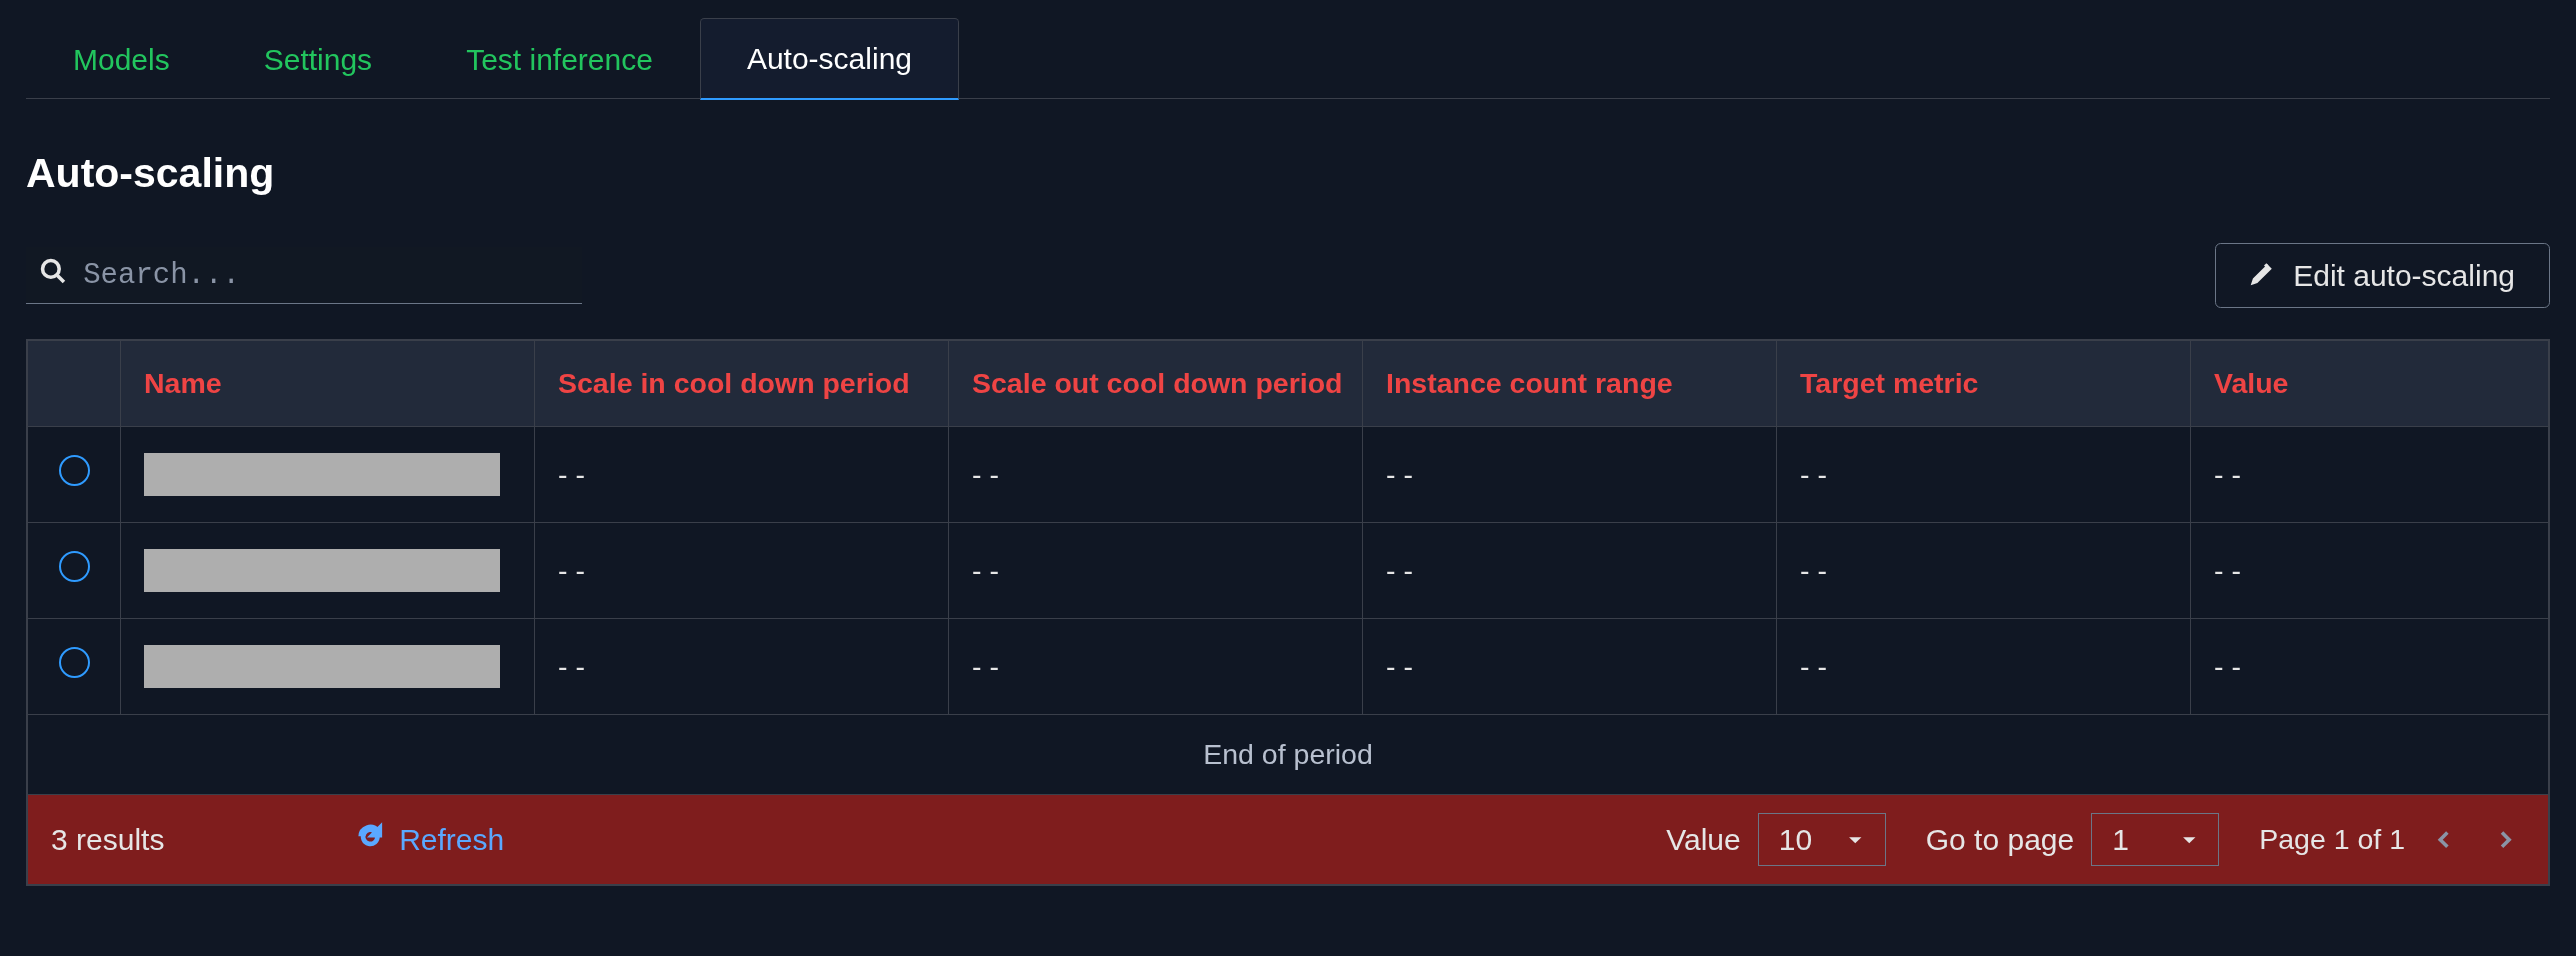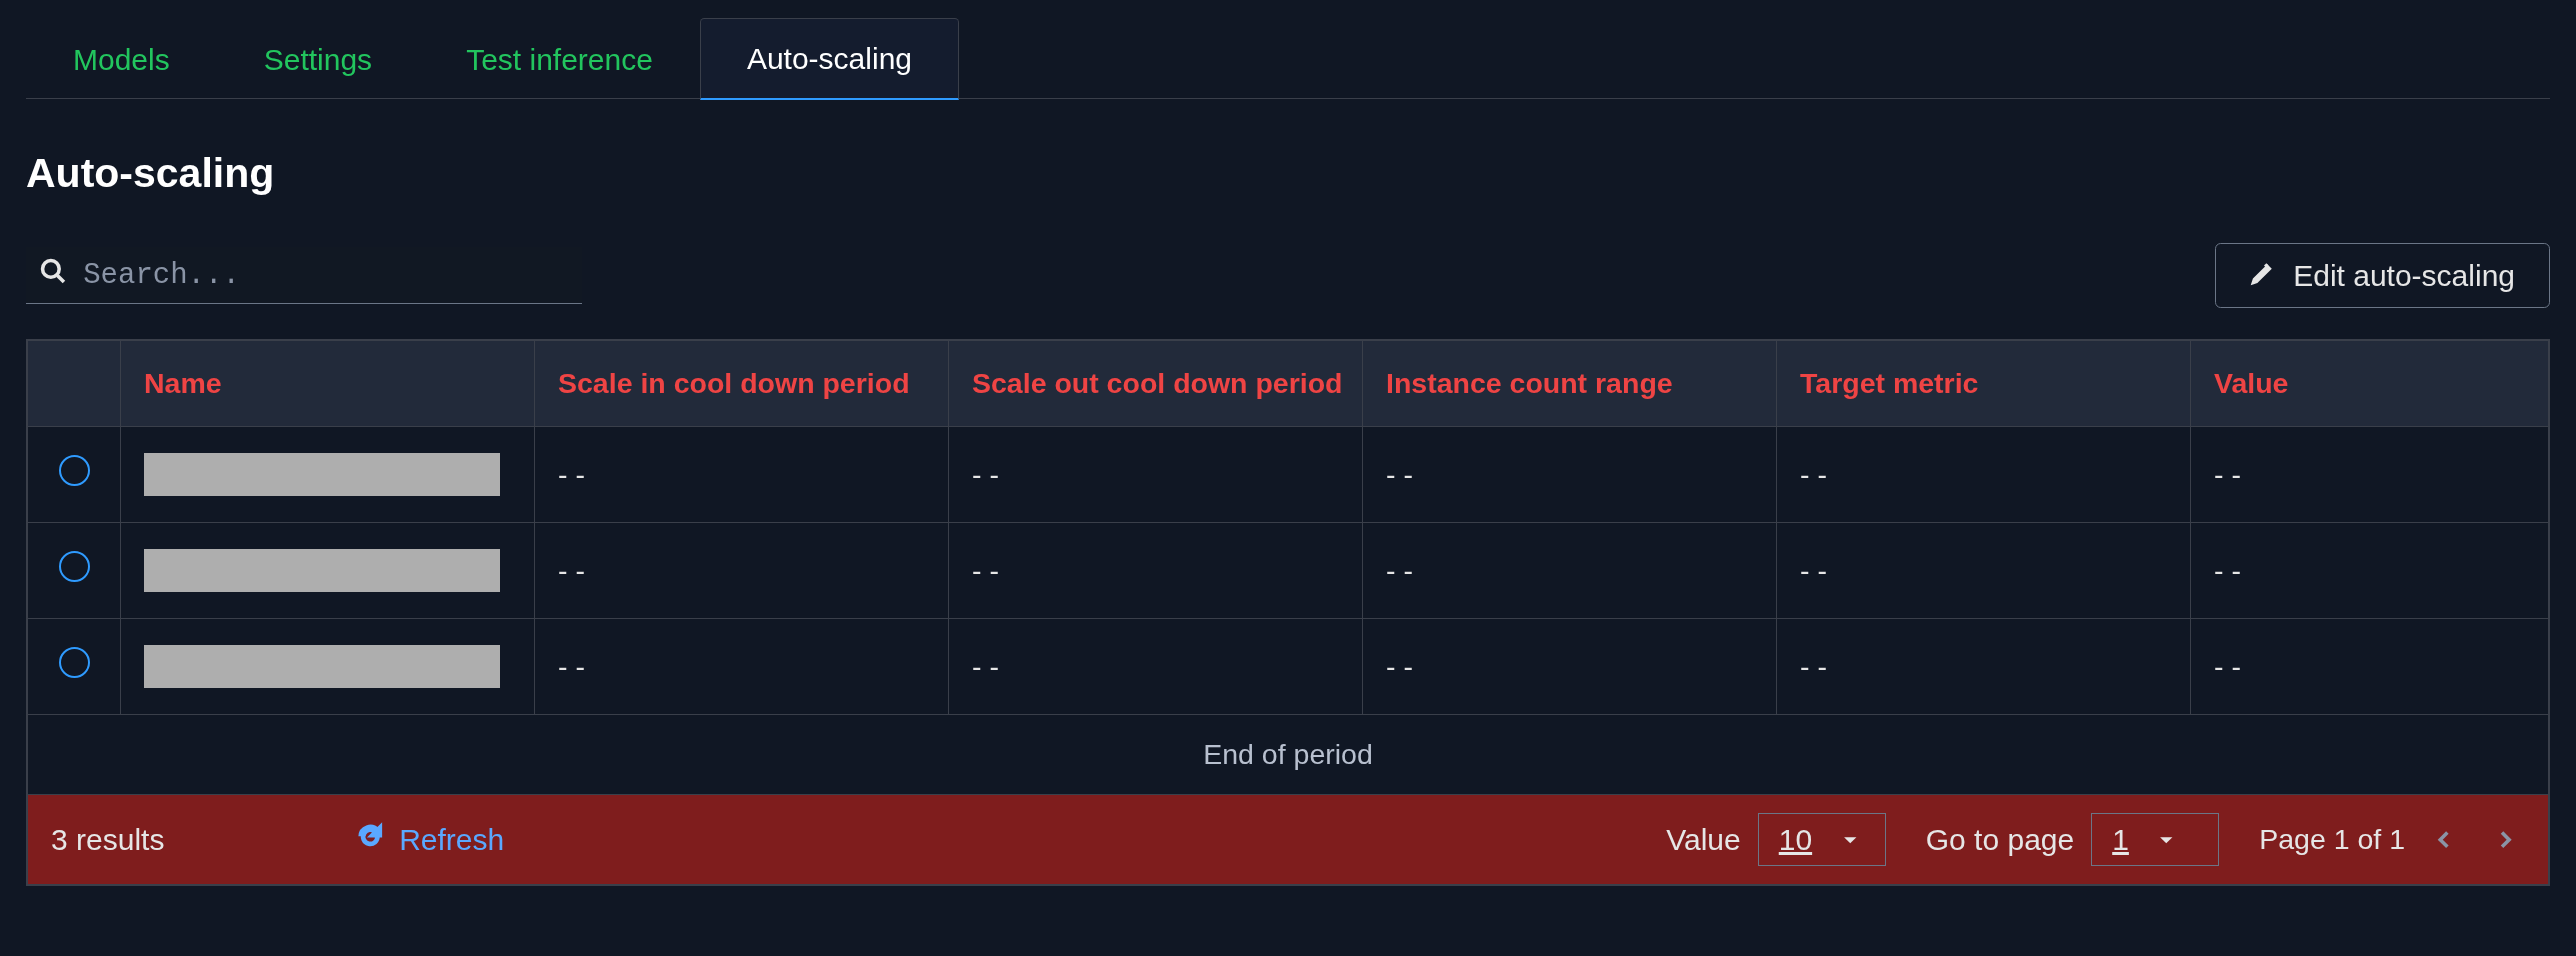--- a/index.html
+++ b/index.html
@@ -159,22 +159,21 @@
   .spacer { flex: 1; }
   .footer-ctrl { display: flex; align-items: center; gap: 17px; font-size: 30px; }
   .select-box {
     display: flex;
     align-items: center;
     gap: 28.5px;
     border: 1.4px solid #6b7687;
     padding: 8.6px 20px;
     cursor: pointer;
     min-width: 128px;
-    justify-content: flex-start;
-    text-decoration: underline;
+    justify-content: space-between;
   }
   .select-box svg { width: 18.5px; height: 18.5px; fill: #e6e6e6; }
   .page-nav { display: flex; align-items: center; gap: 20px; }
   .nav-arrow {
     width: 40px; height: 40px;
     display: flex; align-items: center; justify-content: center;
     cursor: pointer;
   }
   .nav-arrow svg { width: 21.4px; height: 21.4px; stroke: #8a94a6; fill: none; stroke-width: 4; }
 </style>

